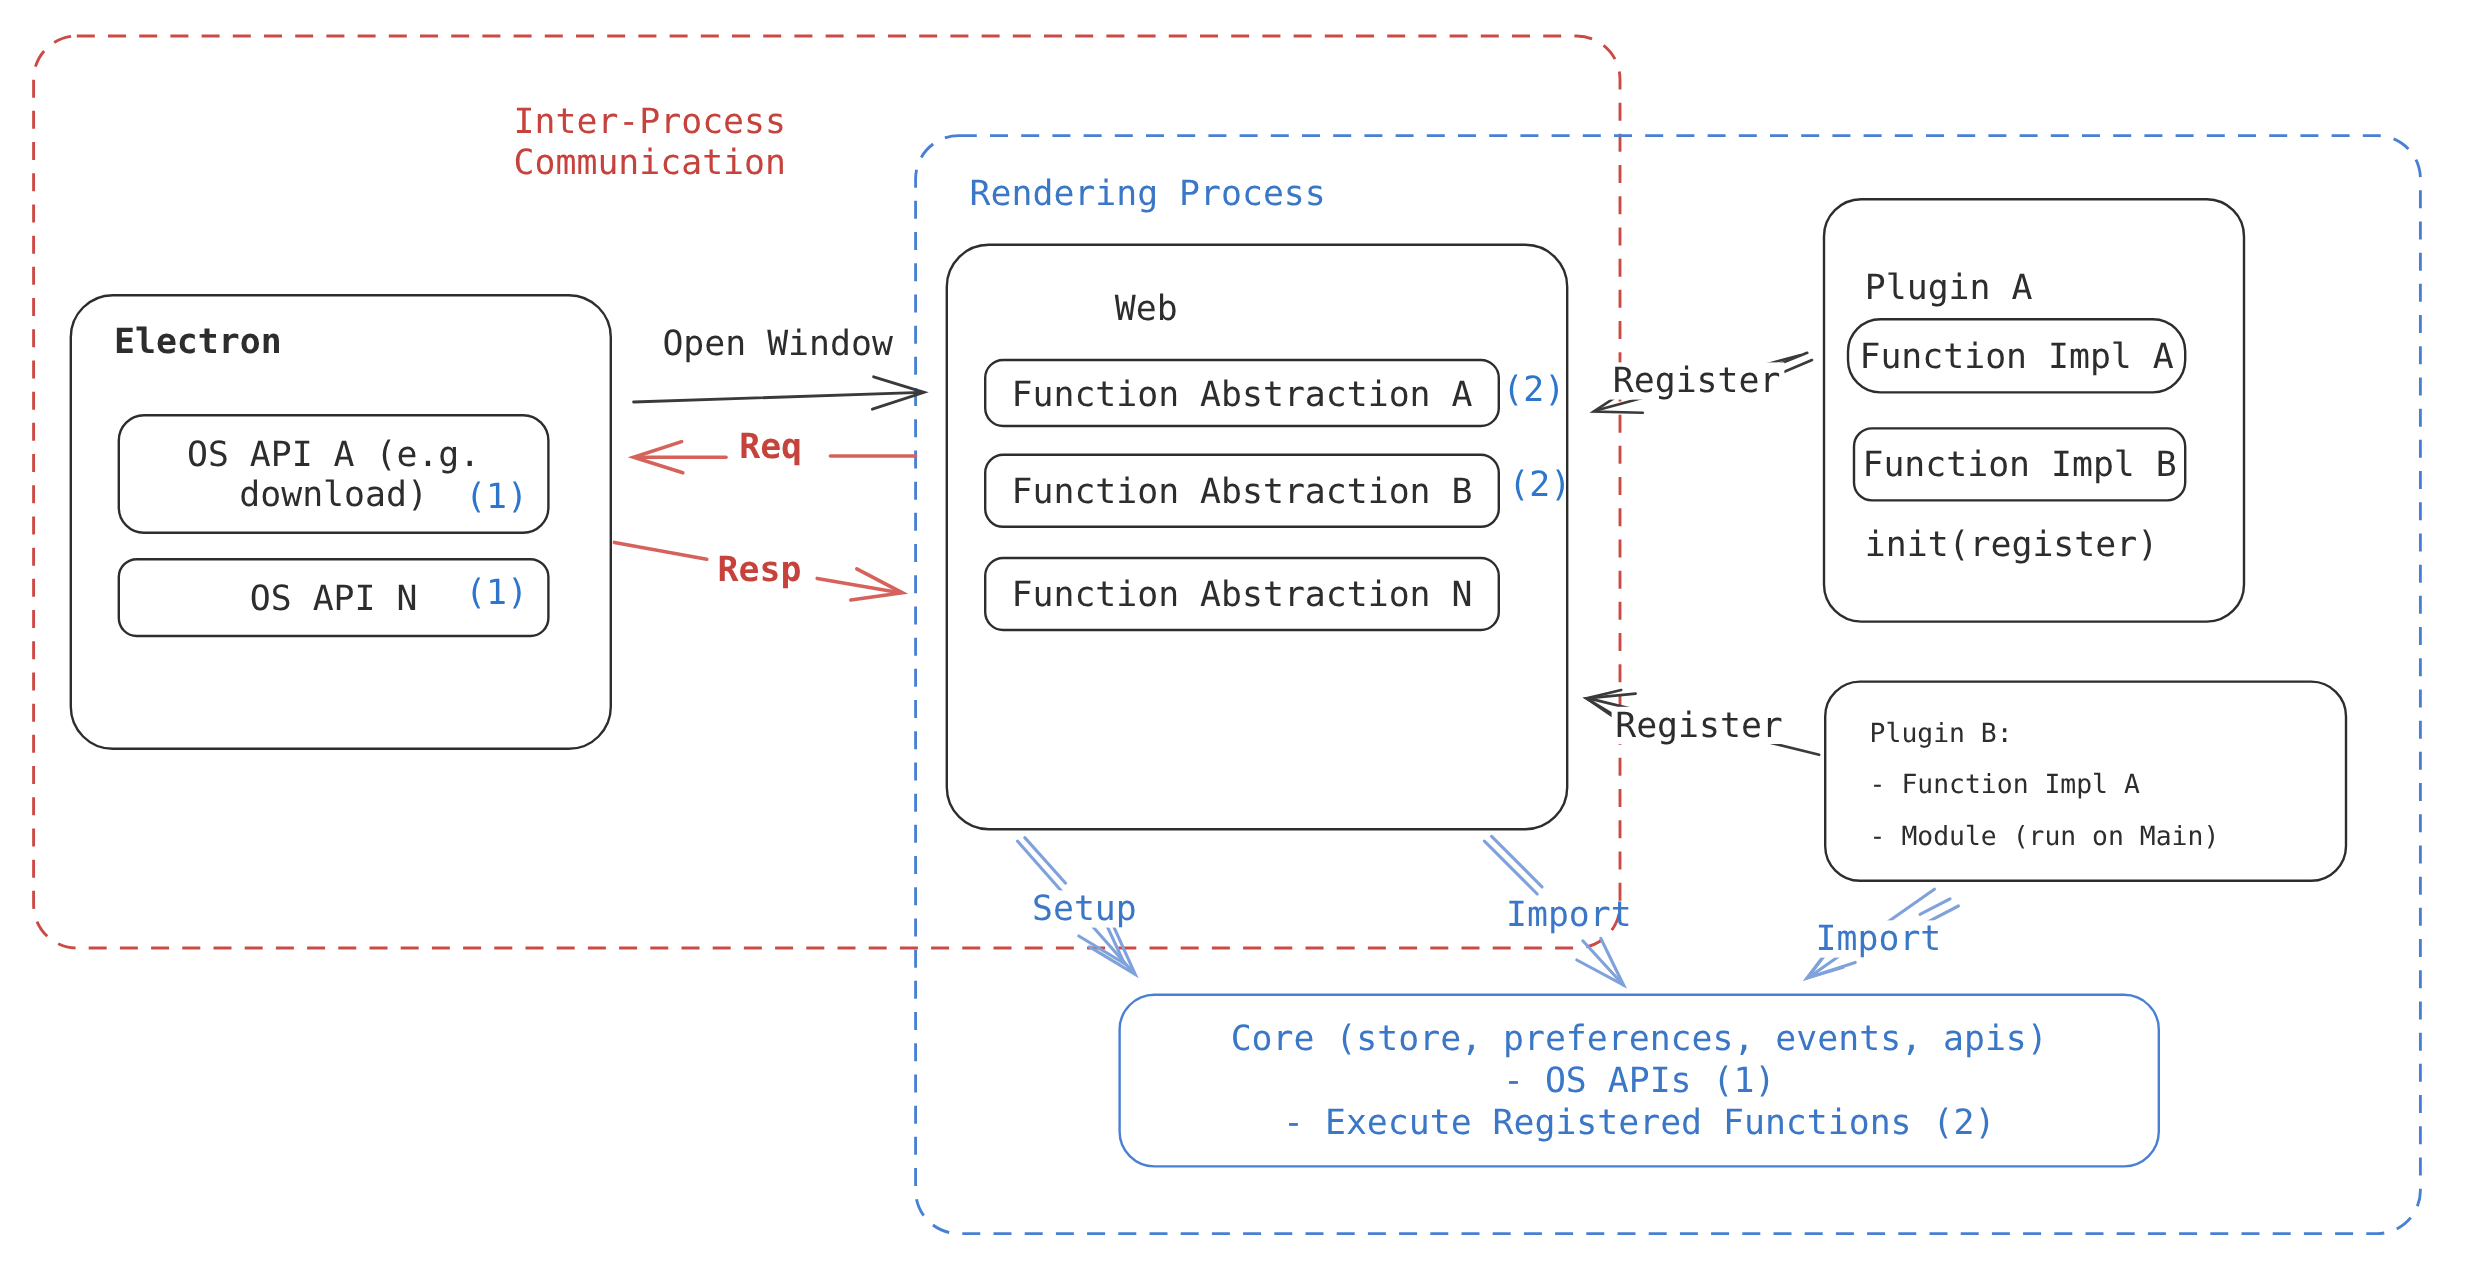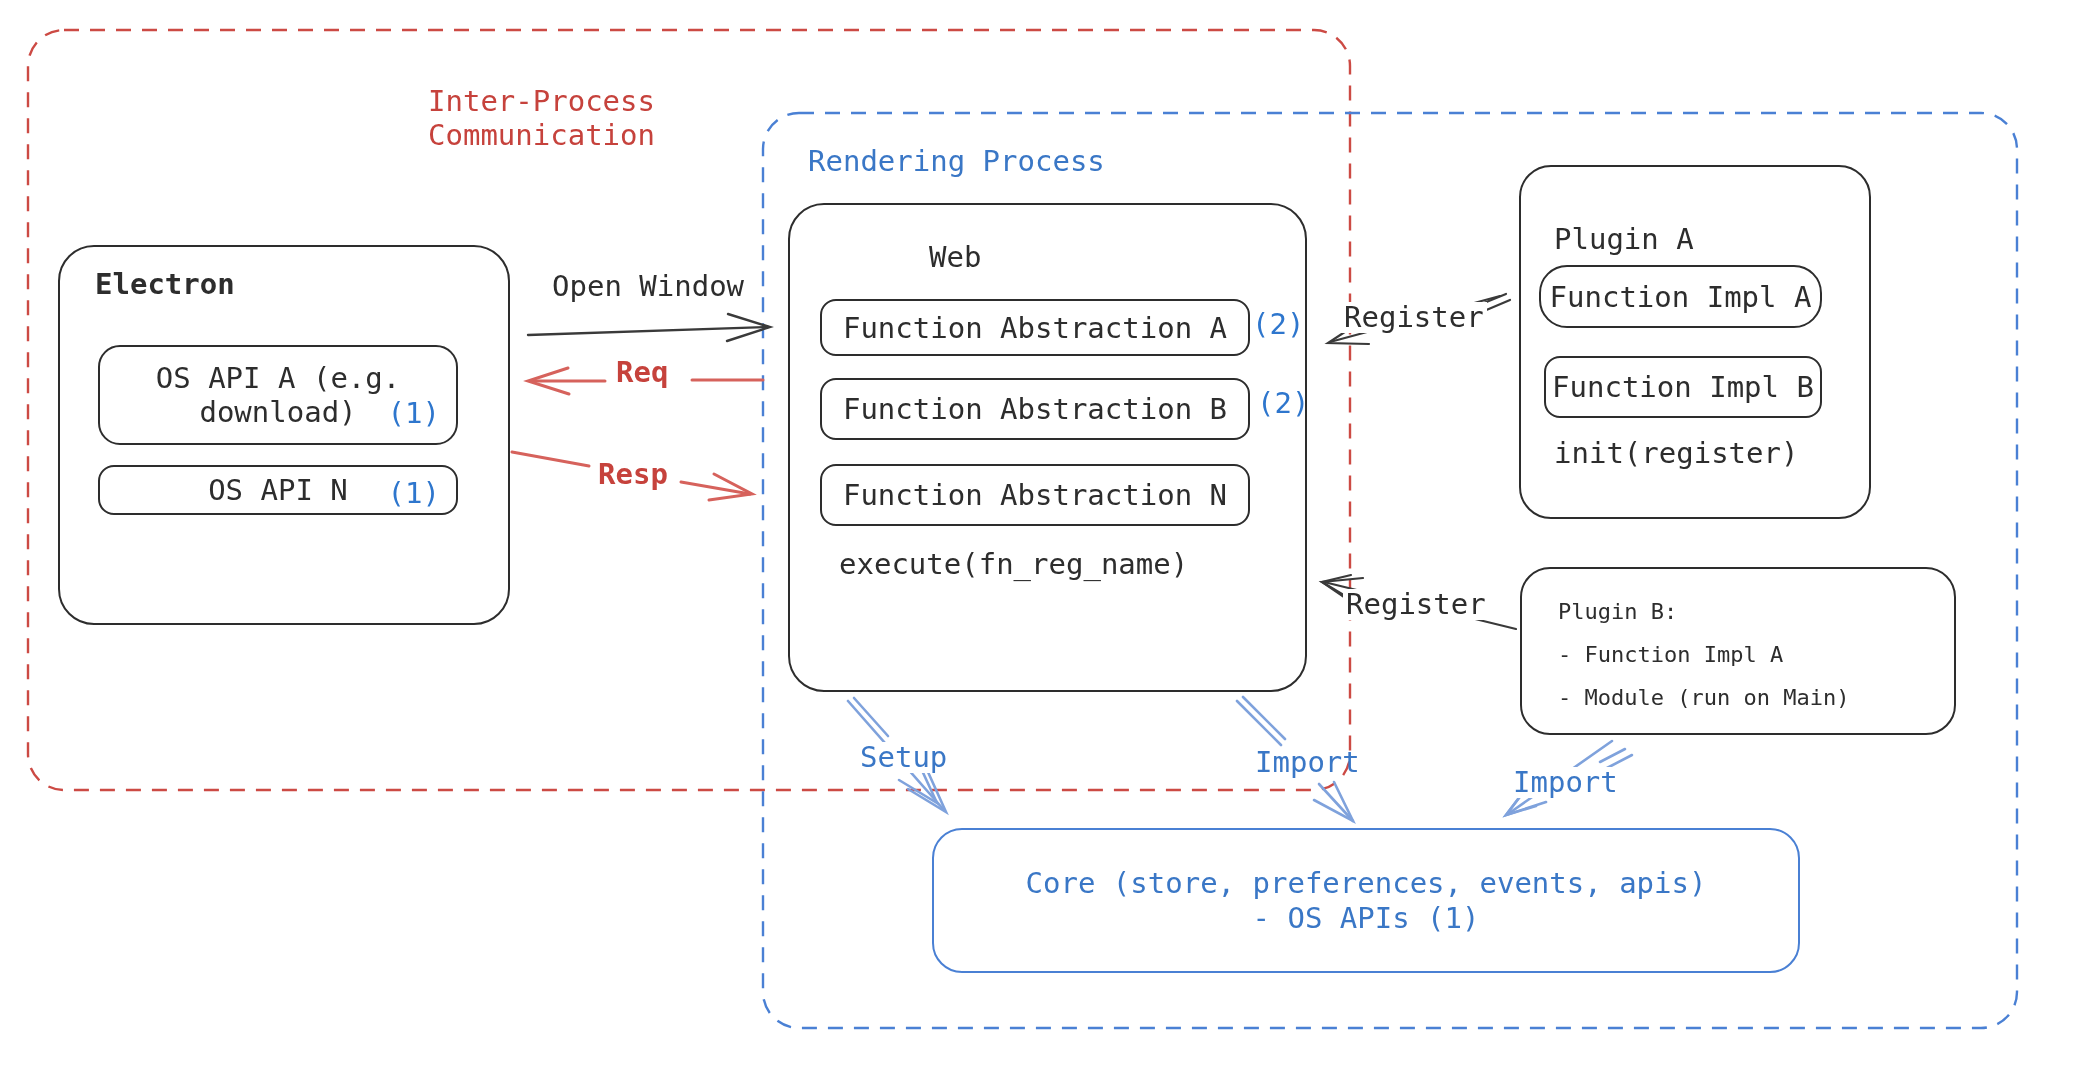--- a/index.html
+++ b/index.html
@@ -24,21 +24,21 @@
   #ipc-title{left:428px;top:84px;line-height:34px;}
   #rendering-title{left:808px;top:146px;}
 
   
   #electron-box{left:58px;top:245px;width:452px;height:380px;border-radius:36px;}
   #electron-title{left:95px;top:269px;font-weight:bold;}
   #os-api-a-box{left:98px;top:345px;width:360px;height:100px;border-radius:22px;border-width:2px;
                 display:flex;flex-direction:column;align-items:center;justify-content:center;
                 font-size:29px;line-height:34px;}
   #os-api-a-badge{position:absolute;right:16px;top:49px;font-size:29px;}
-  #os-api-n-box{left:98px;top:465px;width:360px;height:50px;border-radius:16px;border-width:2px;}
+  #os-api-n-box{left:98px;top:465px;width:360px;height:66px;border-radius:16px;border-width:2px;}
   #os-api-n-badge{position:absolute;right:16px;top:9px;font-size:29px;}
 
   
   #web-box{left:788px;top:203px;width:519px;height:489px;border-radius:36px;}
   #web-title{left:929px;top:242px;}
   #fa-a-box{left:820px;top:299px;width:430px;height:57px;border-radius:16px;border-width:2px;}
   #fa-b-box{left:820px;top:378px;width:430px;height:62px;border-radius:16px;border-width:2px;}
   #fa-n-box{left:820px;top:464px;width:430px;height:62px;border-radius:16px;border-width:2px;}
   #fa-a-badge{left:1252px;top:309px;}
   #fa-b-badge{left:1257px;top:388px;}
@@ -149,37 +149,37 @@
     <span class="badge" id="os-api-n-badge">(1)</span>
   </div>
 
   <div class="box" id="web-box"></div>
   <div class="lbl" id="web-title">Web</div>
   <div class="box center" id="fa-a-box">Function Abstraction A</div>
   <div class="box center" id="fa-b-box">Function Abstraction B</div>
   <div class="box center" id="fa-n-box">Function Abstraction N</div>
   <div class="lbl badge" id="fa-a-badge">(2)</div>
   <div class="lbl badge" id="fa-b-badge">(2)</div>
-  <div class="lbl" id="execute-label">execute(fn_reg_name)</div>
 
   <div class="box" id="plugin-a-box"></div>
   <div class="lbl" id="plugin-a-title">Plugin A</div>
   <div class="box center" id="impl-a-box">Function Impl A</div>
   <div class="box center" id="impl-b-box">Function Impl B</div>
   <div class="lbl" id="init-label">init(register)</div>
 
   <div class="box" id="plugin-b-box">
     <div>Plugin B:</div>
     <div>- Function Impl A</div>
     <div>- Module (run on Main)</div>
   </div>
 
   <div class="box" id="core-box">
     <div>Core (store, preferences, events, apis)</div>
     <div>- OS APIs (1)</div>
+    <div>- Execute Registered Functions (2)</div>
   </div>
 
   <div class="lbl" id="open-window-label">Open Window</div>
   <div class="lbl red bold" id="req-label">Req</div>
   <div class="lbl red bold" id="resp-label">Resp</div>
   <div class="lbl onwhite" id="register-top-label">Register</div>
   <div class="lbl onwhite" id="register-bottom-label">Register</div>
   <div class="lbl blue onwhite" id="setup-label">Setup</div>
   <div class="lbl blue" id="import-mid-label">Import</div>
   <div class="lbl blue onwhite" id="import-right-label">Import</div>

